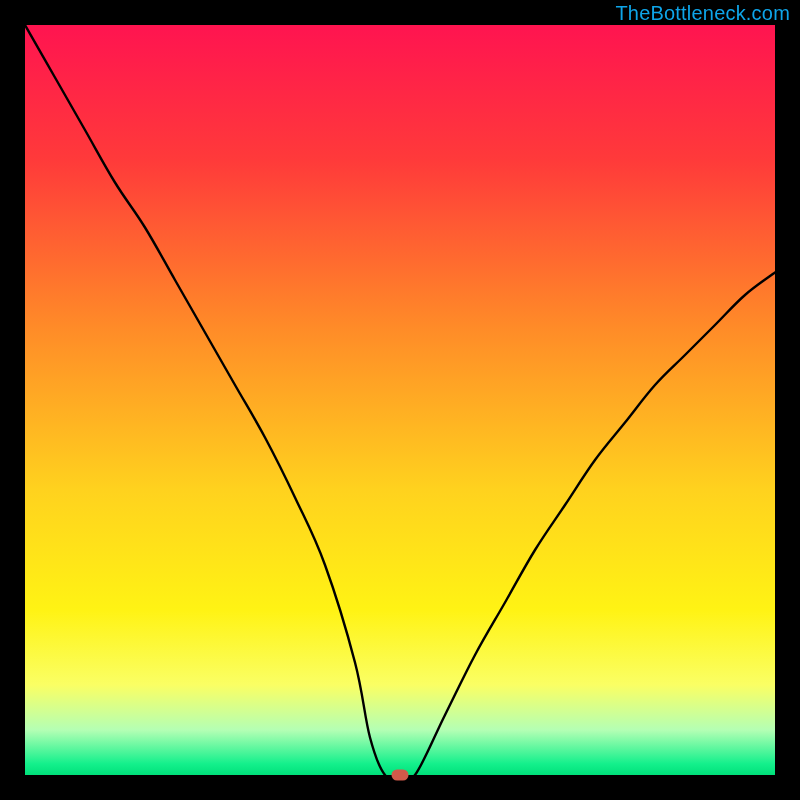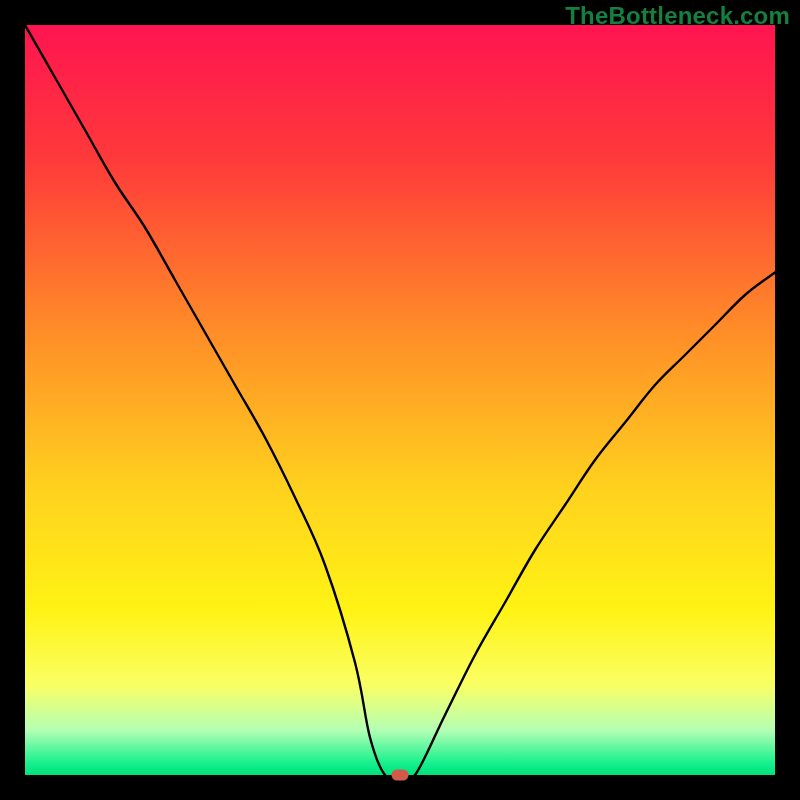--- a/index.html
+++ b/index.html
@@ -14,23 +14,23 @@
   .frame {
     position: relative;
     width: 800px;
     height: 800px;
     background: #000;
   }
   .watermark {
     position: absolute;
     top: 2px;
     right: 10px;
-    color: #15803d;
-    font-size: 24px;
-    font-weight: 700;
+    color: #0ea5e9;
+    font-size: 20px;
+    font-weight: 400;
     letter-spacing: 0.2px;
     user-select: none;
   }
   .plot {
     position: absolute;
     left: 25px;
     top: 25px;
     width: 750px;
     height: 750px;
   }

